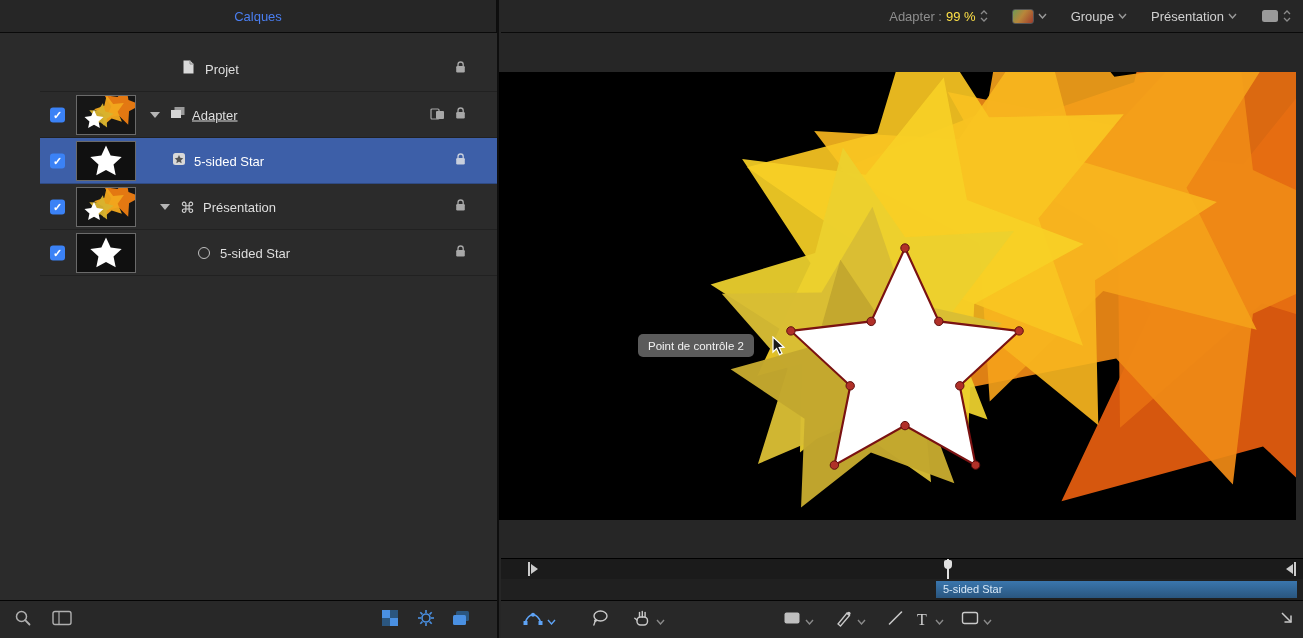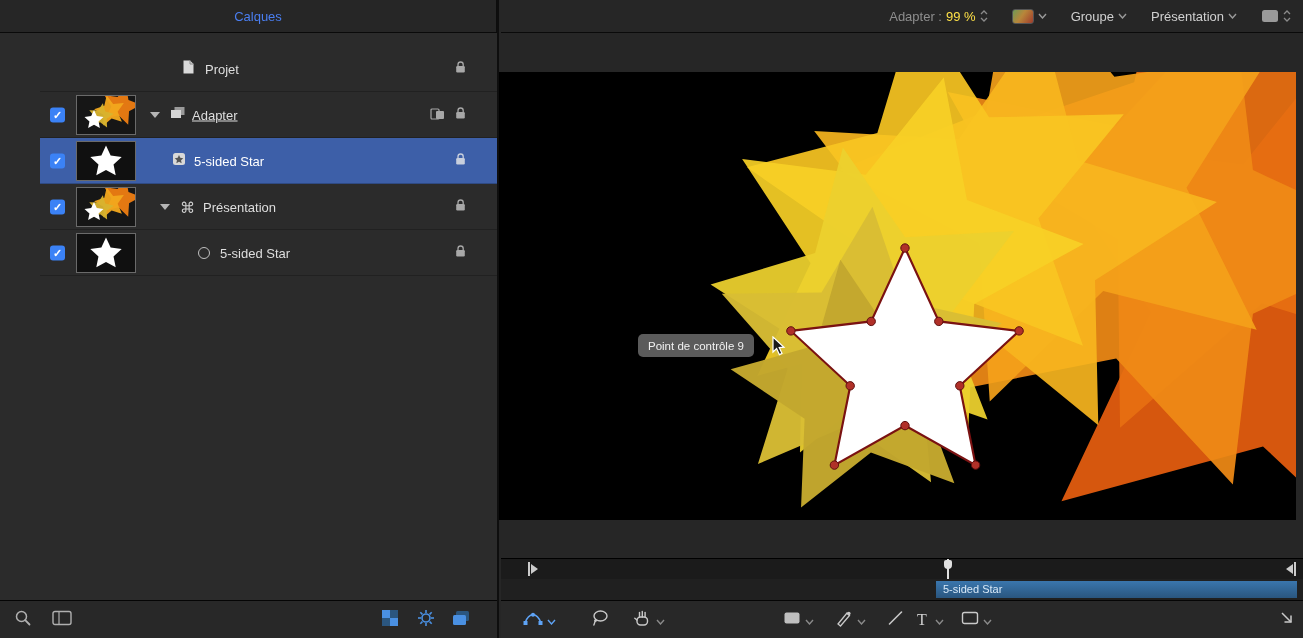--- a/index.html
+++ b/index.html
@@ -394,21 +394,21 @@
               <circle cx="406" cy="353.6" r="4.2"></circle>
               <circle cx="335.4" cy="393.1" r="4.2"></circle>
               <circle cx="351.2" cy="313.8" r="4.2"></circle>
               <circle cx="291.9" cy="258.9" r="4.2"></circle>
               <circle cx="372.2" cy="249.4" r="4.2"></circle>
             </g>
           </g>
         </svg>
 
         <div class="tooltip">
-          <span>Point de contrôle 9</span>
+          <span>Point de contrôle 2</span>
         </div>
 
         <span class="cursor">
           <svg width="14" height="20" viewBox="0 0 14 20">
               <path d="M1,1 L1,16 L4.6,12.6 L7.4,18.6 L10,17.4 L7.2,11.6 L12,11.2 Z" fill="#1a1a1a" stroke="#ffffff" stroke-width="1.2"></path>
             </svg>
         </span>
       </div>
     </div>
 

